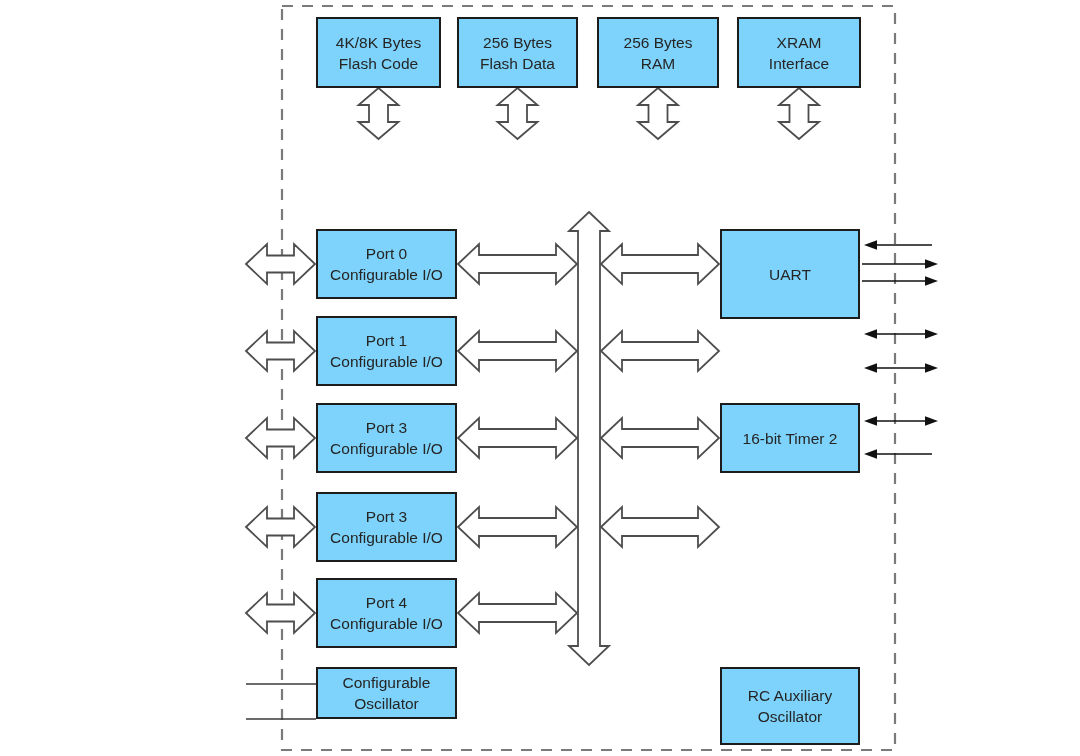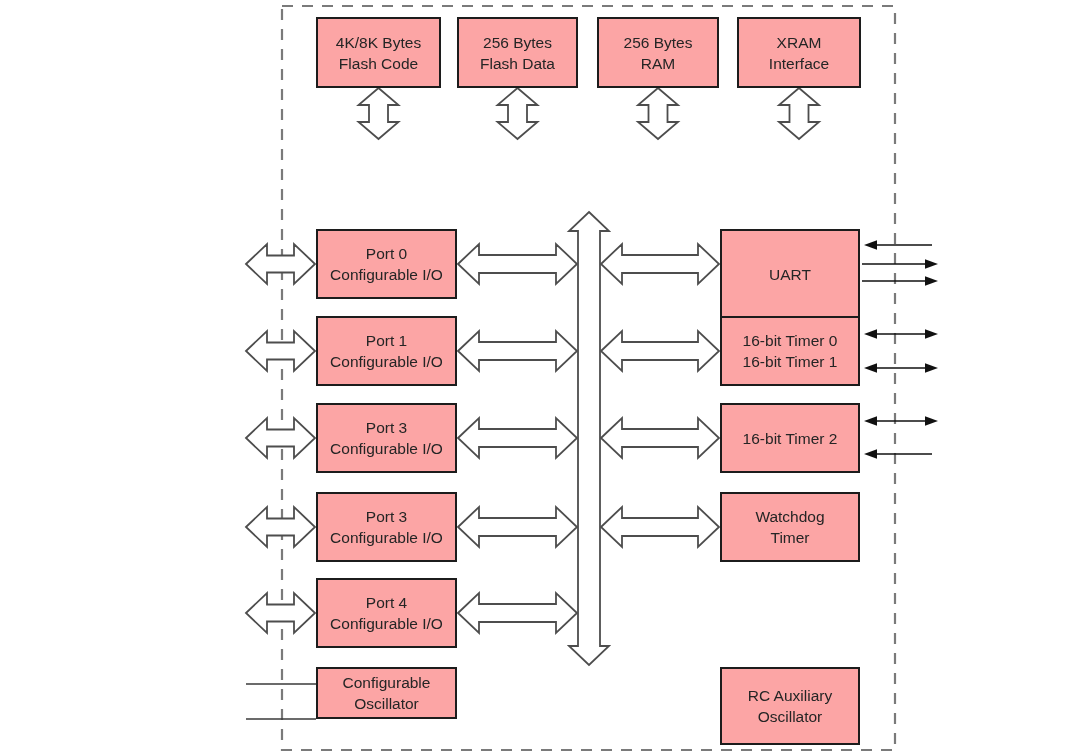--- a/index.html
+++ b/index.html
@@ -2,21 +2,21 @@
 <html><head>
 <meta charset="utf-8">
 <style>
   html,body{margin:0;padding:0;background:#ffffff;}
   .stage{
     position:relative;width:1080px;height:756px;background:#ffffff;overflow:hidden;
     font-family:"Liberation Sans", sans-serif;
   }
   .stage svg{position:absolute;left:0;top:0;}
   .box{
-    position:absolute;box-sizing:border-box;background:#fca5a5;
+    position:absolute;box-sizing:border-box;background:#7dd3fc;
     border:2px solid #1c1c1c;
     display:flex;flex-direction:column;align-items:center;justify-content:center;
     text-align:center;color:#252525;font-size:15.5px;line-height:21px;
   }
   .box span{display:block;white-space:nowrap;}
   .cpu .title{font-size:22px;line-height:27px;}
   .cpu .subtitle{font-size:15.5px;line-height:20px;}
 </style>
 </head>
 <body>
@@ -114,30 +114,22 @@
     <span>Configurable I/O</span>
   </div>
   <div class="box" style="left:316px;top:578px;width:141px;height:70px">
     <span>Port 4</span>
     <span>Configurable I/O</span>
   </div>
 
   <div class="box" style="left:720px;top:229px;width:140px;height:90px">
     <span>UART</span>
   </div>
-  <div class="box" style="left:720px;top:316px;width:140px;height:70px">
-    <span>16-bit Timer 0</span>
-    <span>16-bit Timer 1</span>
-  </div>
   <div class="box" style="left:720px;top:403px;width:140px;height:70px">
     <span>16-bit Timer 2</span>
-  </div>
-  <div class="box" style="left:720px;top:492px;width:140px;height:70px">
-    <span>Watchdog</span>
-    <span>Timer</span>
   </div>
   <div class="box" style="left:720px;top:667px;width:140px;height:78px">
     <span>RC Auxiliary</span>
     <span>Oscillator</span>
   </div>
 
   <div class="box" style="left:316px;top:667px;width:141px;height:52px">
     <span>Configurable</span>
     <span>Oscillator</span>
   </div>

